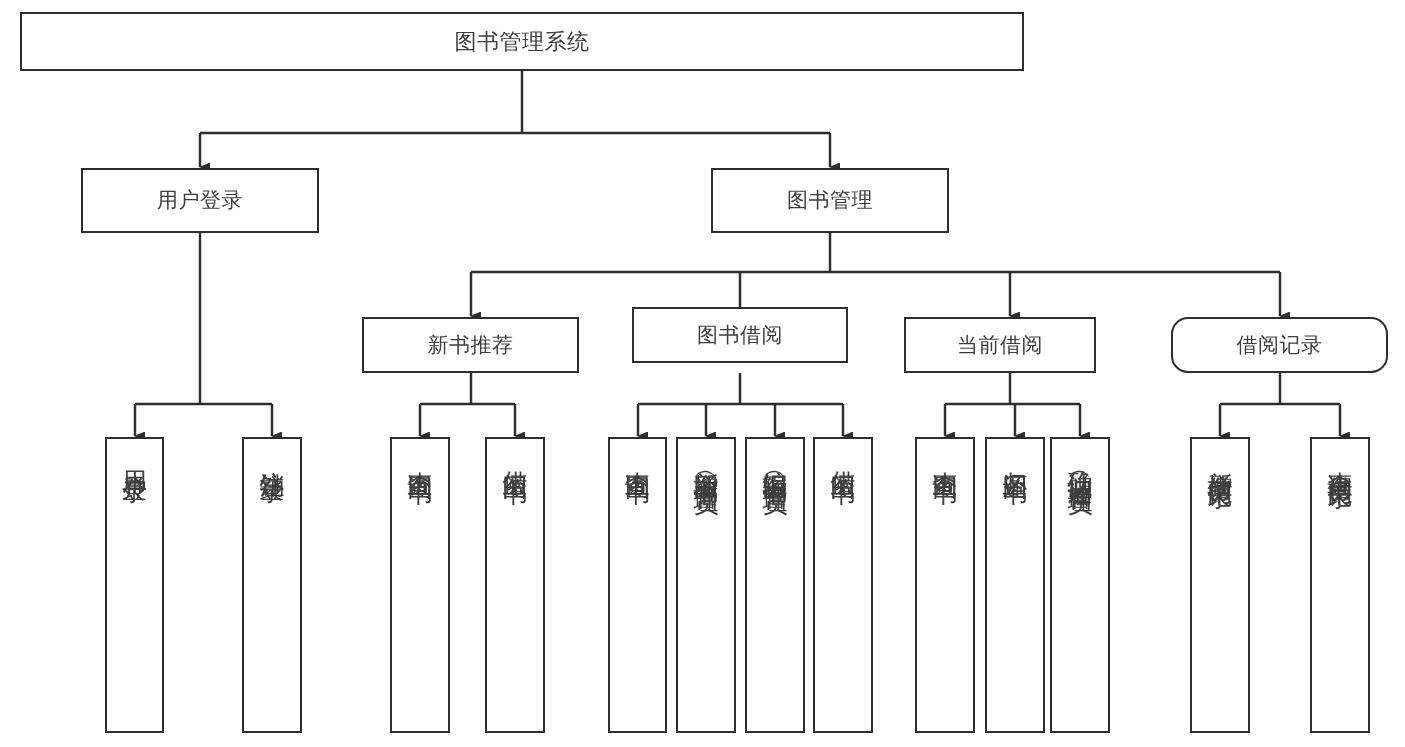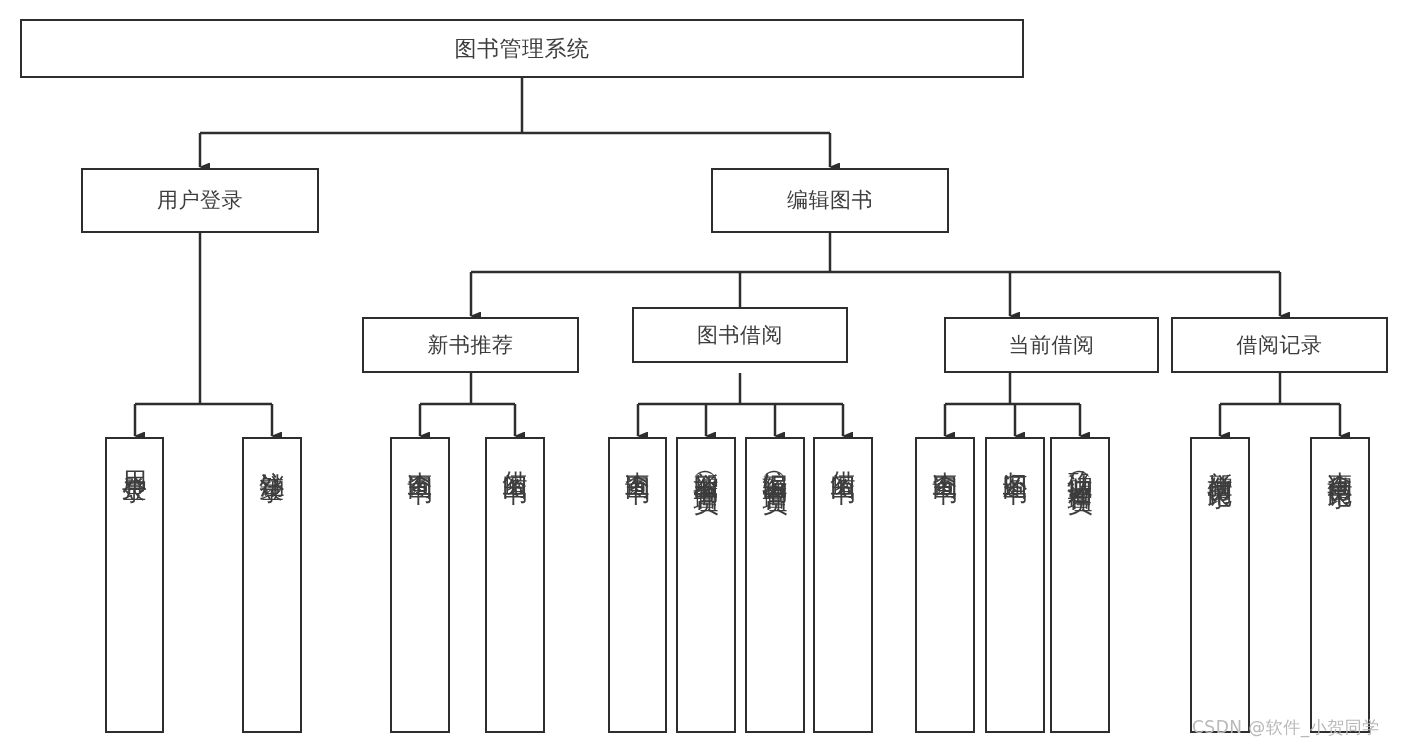--- a/index.html
+++ b/index.html
@@ -110,39 +110,39 @@
         <path d="M1015 404 L1015 436" stroke="#2e2e2e" marker-end="url(#arrowhead)"></path>
         <path d="M1080 404 L1080 436" stroke="#2e2e2e" marker-end="url(#arrowhead)"></path>
         <path d="M1280 373 L1280 404" stroke="#2e2e2e"></path>
         <path d="M1220 404 L1340 404" stroke="#2e2e2e"></path>
         <path d="M1220 404 L1220 436" stroke="#2e2e2e" marker-end="url(#arrowhead)"></path>
         <path d="M1340 404 L1340 436" stroke="#2e2e2e" marker-end="url(#arrowhead)"></path>
       </g>
   </svg>
 
   <div id="node-layer">
-      <div class="node horiz root" style="left: 20px; top: 19px; width: 1004px; height: 59px; border-color: rgb(46, 46, 46);">
+      <div class="node horiz root" style="left: 20px; top: 12px; width: 1004px; height: 59px; border-color: rgb(46, 46, 46);">
         <span class="node-label" style="color: rgb(61, 61, 61);">图书管理系统</span>
       </div>
       <div class="node horiz" style="left: 81px; top: 168px; width: 238px; height: 65px; border-color: rgb(46, 46, 46);">
         <span class="node-label" style="color: rgb(61, 61, 61);">用户登录</span>
       </div>
       <div class="node horiz" style="left: 711px; top: 168px; width: 238px; height: 65px; border-color: rgb(46, 46, 46);">
-        <span class="node-label" style="color: rgb(61, 61, 61);">编辑图书</span>
+        <span class="node-label" style="color: rgb(61, 61, 61);">图书管理</span>
       </div>
       <div class="node horiz" style="left: 362px; top: 317px; width: 217px; height: 56px; border-color: rgb(46, 46, 46); font-family: Liberation Serif, serif;">
         <span class="node-label" style="color: rgb(61, 61, 61);">新书推荐</span>
       </div>
       <div class="node horiz" style="left: 632px; top: 307px; width: 216px; height: 56px; border-color: rgb(46, 46, 46);">
         <span class="node-label" style="color: rgb(61, 61, 61);">图书借阅</span>
       </div>
-      <div class="node horiz" style="left: 944px; top: 317px; width: 215px; height: 56px; border-color: rgb(46, 46, 46);">
+      <div class="node horiz" style="left: 904px; top: 317px; width: 192px; height: 56px; border-color: rgb(46, 46, 46);">
         <span class="node-label" style="color: rgb(61, 61, 61);">当前借阅</span>
       </div>
-      <div class="node horiz" style="left: 1171px; top: 317px; width: 217px; height: 56px; border-color: rgb(46, 46, 46);">
+      <div class="node horiz" style="left: 1171px; top: 317px; width: 217px; height: 56px; border-color: rgb(46, 46, 46); border-radius: 17px;">
         <span class="node-label" style="color: rgb(61, 61, 61);">借阅记录</span>
       </div>
       <div class="node vert" style="left: 105px; top: 437px; width: 59px; height: 296px; border-color: rgb(46, 46, 46);">
         <span class="node-label" style="color: rgb(61, 61, 61);">用户登录</span>
       </div>
       <div class="node vert" style="left: 242px; top: 437px; width: 60px; height: 296px; border-color: rgb(46, 46, 46);">
         <span class="node-label" style="color: rgb(61, 61, 61);">注销登录</span>
       </div>
       <div class="node vert" style="left: 390px; top: 437px; width: 60px; height: 296px; border-color: rgb(46, 46, 46);">
         <span class="node-label" style="color: rgb(61, 61, 61);">查询图书</span>
@@ -172,14 +172,13 @@
         <span class="node-label" style="color: rgb(61, 61, 61);">确认归还（管理员）</span>
       </div>
       <div class="node vert" style="left: 1190px; top: 437px; width: 60px; height: 296px; border-color: rgb(46, 46, 46);">
         <span class="node-label" style="color: rgb(61, 61, 61);">新增借阅记录</span>
       </div>
       <div class="node vert" style="left: 1310px; top: 437px; width: 60px; height: 296px; border-color: rgb(46, 46, 46);">
         <span class="node-label" style="color: rgb(61, 61, 61);">查询借阅记录</span>
       </div>
     </div>
 
-  <div class="watermark" style="left: 1192px; top: 716px; color: rgb(185, 185, 185);">CSDN @软件_小贺同学</div>
 </div>
 
 </body></html>

